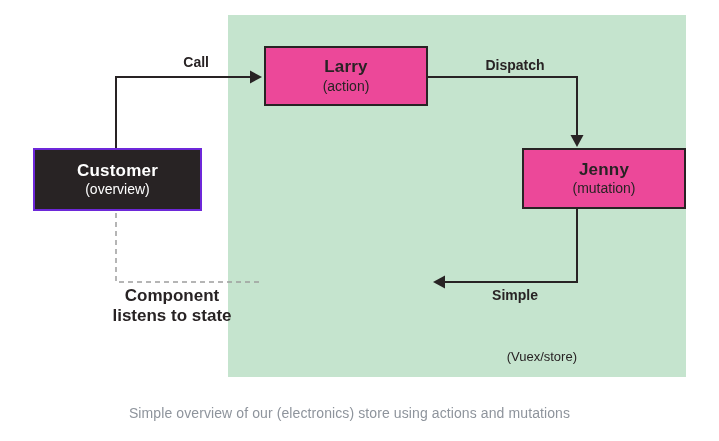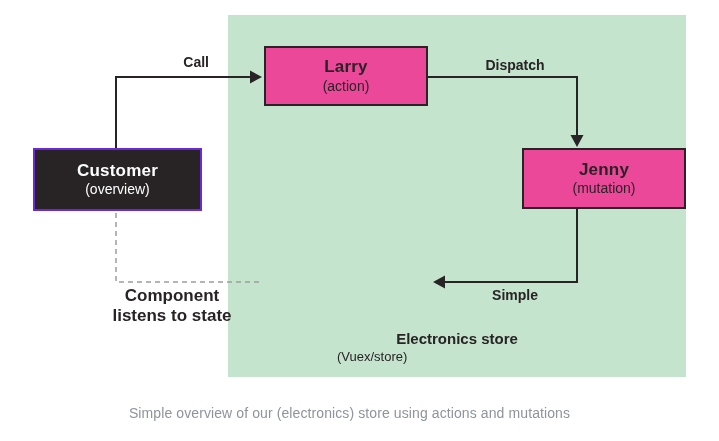--- a/index.html
+++ b/index.html
@@ -88,21 +88,21 @@
     text-align: center;
     font-size: 15px;
     font-weight: 700;
     color: #282324;
   }
   .store-subtitle {
     position: absolute;
     left: 337px;
     top: 349px;
     width: 240px;
-    text-align: left;
+    text-align: right;
     font-size: 13px;
     font-weight: 400;
     color: #282324;
   }
   .caption {
     position: absolute;
     left: 8px;
     top: 405px;
     width: 683px;
     text-align: center;
@@ -150,19 +150,18 @@
 
 
   <div class="edge-label" style="left:149px; top:54px; width:60px;text-align:right;">Call</div>
 
   <div class="edge-label" style="left:455px; top:57px; width:120px;">Dispatch</div>
 
   <div class="edge-label" style="left:455px; top:287px; width:120px;">Simple</div>
 
   <div class="listens-label">Component listens to state</div>
 
-  <div class="store-title">Electronics store</div>
 
   <div class="store-subtitle">(Vuex/store)</div>
 
   <div class="caption">Simple overview of our (electronics) store using actions and mutations</div>
 
 </div>
 
 </body></html>

